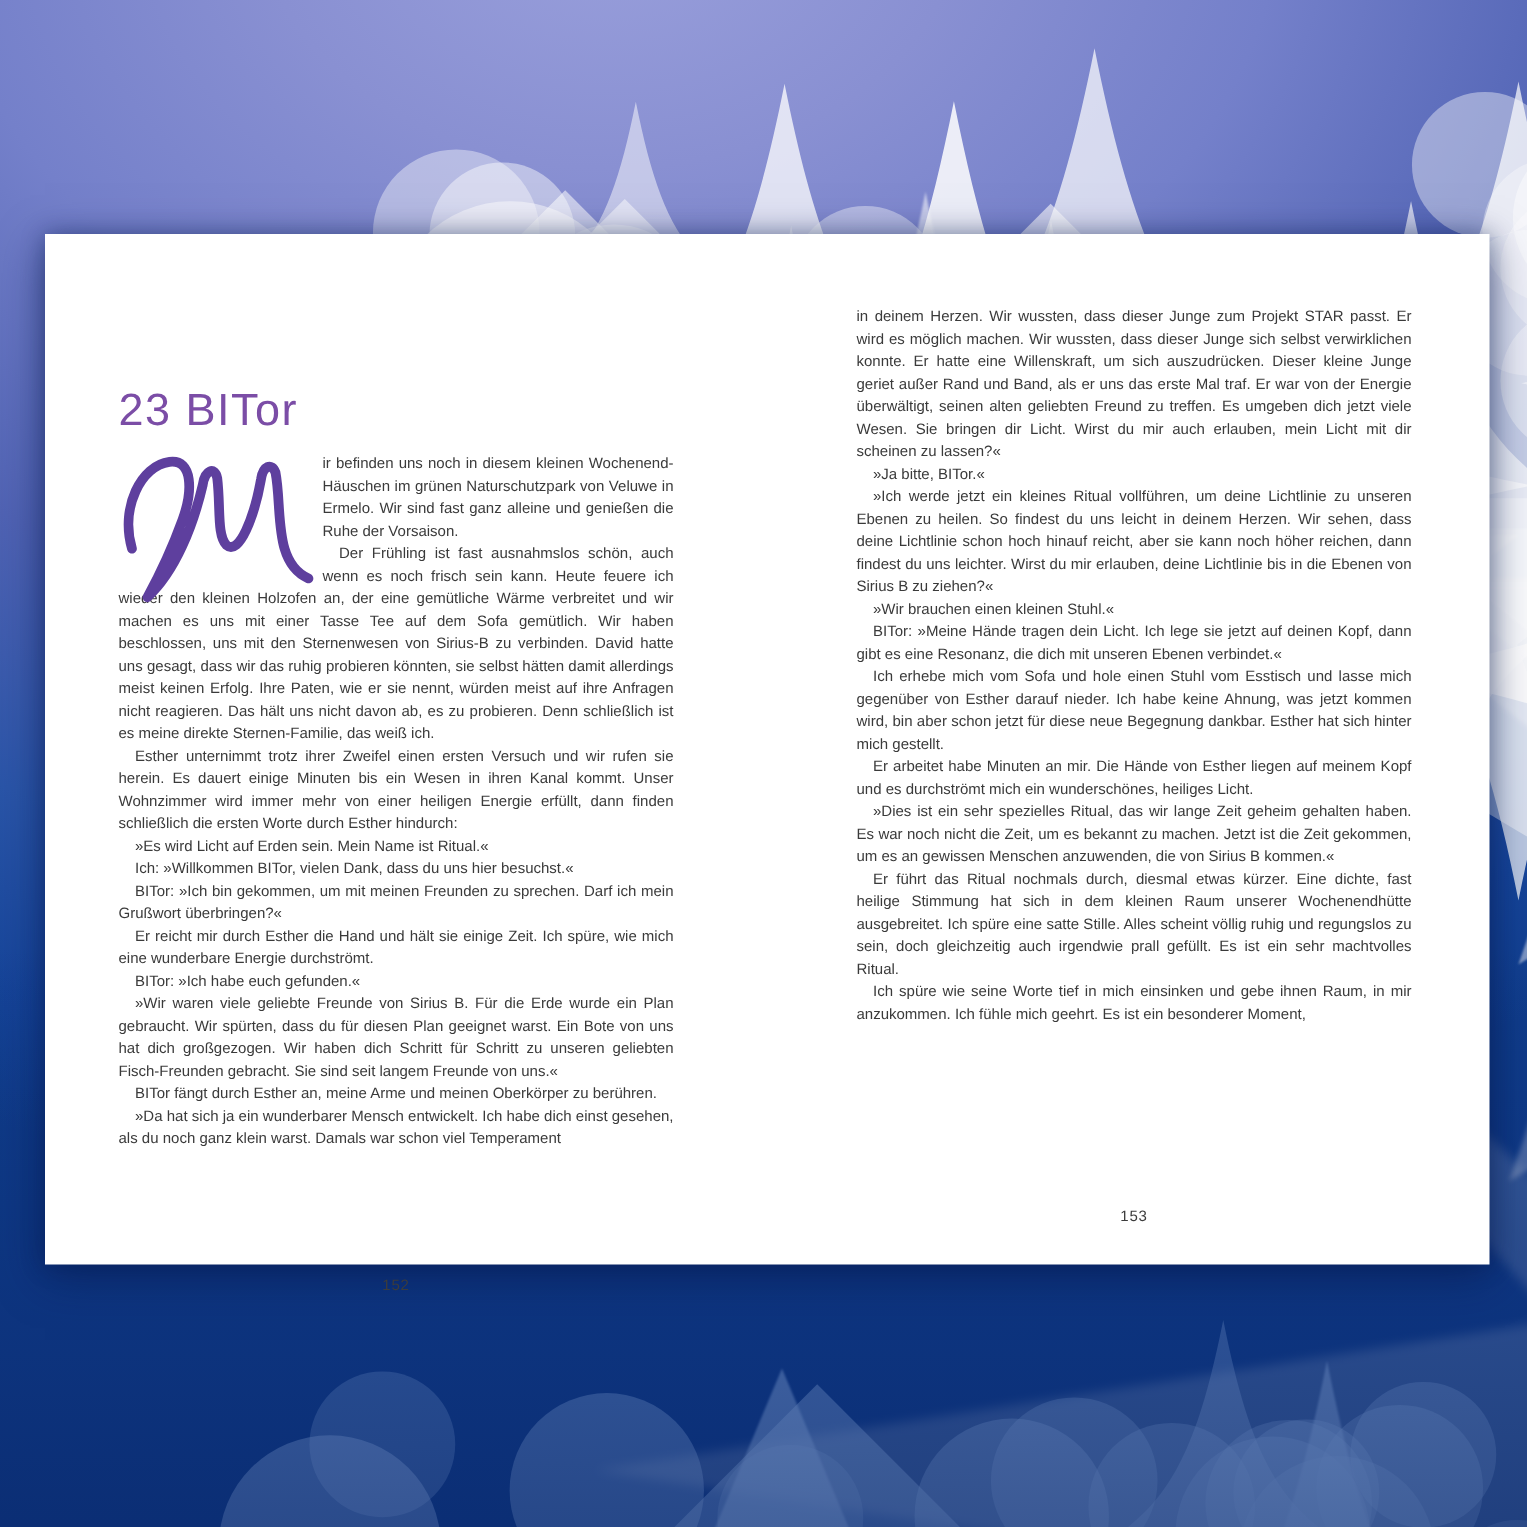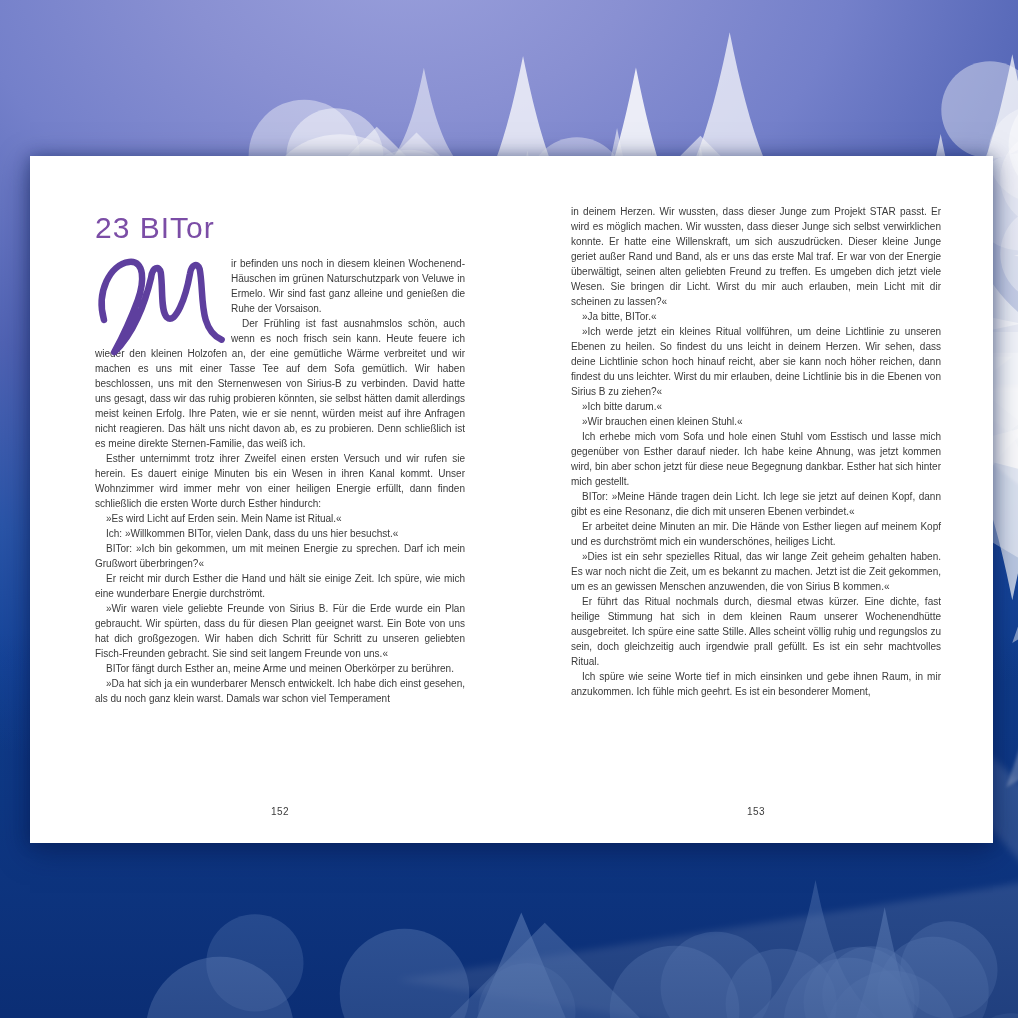--- a/index.html
+++ b/index.html
@@ -18,21 +18,21 @@
   svg.starfield{position:absolute;inset:0;width:1018px;height:1018px;}
   .blurred{filter:blur(2.2px);}
   .soft{filter:blur(1px);}
 
   .spread{
     position:absolute;left:30px;top:156px;width:963px;height:687px;
     background:#ffffff;z-index:5;
     box-shadow:0 8px 28px rgba(6,22,74,.5), 0 0 14px rgba(6,22,74,.35);
   }
   .page{position:absolute;top:0;height:100%;width:481px;}
-  .page-left{left:16px;}
+  .page-left{left:0;margin-top:46px;}
   .page-right{left:482px;}
 
   .col{position:absolute;width:370px;}
   .col-left{left:49px;top:57px;}
   .col-right{left:59px;top:48px;}
 
   .chapter-title{
     font-size:30px;line-height:1;font-weight:400;letter-spacing:1px;
     color:#7b4da6;margin:0 0 13px 0;
   }
@@ -156,41 +156,41 @@
               <path d="M10 62 C4 34 20 7 39 6 C55 5 53 27 45 45 C37 63 27 81 18 95
                        C38 79 52 49 60 23 C62 13 69 11 70 19 C71 38 67 57 73 64
                        C81 72 93 46 99 22 C101 13 107 11 109 18 C112 42 103 78 126 90" fill="none" stroke="#5e3f9e" stroke-width="6.5" stroke-linecap="round" stroke-linejoin="round" transform="rotate(-4 65 50)"></path>
             </svg>
           </div>
           <p class="noindent">ir befinden uns noch in diesem kleinen Wochenend-Häuschen im grünen Naturschutzpark von Veluwe in Ermelo. Wir sind fast ganz alleine und genießen die Ruhe der Vorsaison.</p>
           <p>Der Frühling ist fast ausnahmslos schön, auch wenn es noch frisch sein kann. Heute feuere ich wieder den kleinen Holzofen an, der eine gemütliche Wärme verbreitet und wir machen es uns mit einer Tasse Tee auf dem Sofa gemütlich. Wir haben beschlossen, uns mit den Sternenwesen von Sirius-B zu verbinden. David hatte uns gesagt, dass wir das ruhig probieren könnten, sie selbst hätten damit allerdings meist keinen Erfolg. Ihre Paten, wie er sie nennt, würden meist auf ihre Anfragen nicht reagieren. Das hält uns nicht davon ab, es zu probieren. Denn schließlich ist es meine direkte Sternen-Familie, das weiß ich.</p>
           <p>Esther unternimmt trotz ihrer Zweifel einen ersten Versuch und wir rufen sie herein. Es dauert einige Minuten bis ein Wesen in ihren Kanal kommt. Unser Wohnzimmer wird immer mehr von einer heiligen Energie erfüllt, dann finden schließlich die ersten Worte durch Esther hindurch:</p>
           <p>»Es wird Licht auf Erden sein. Mein Name ist Ritual.«</p>
           <p>Ich: »Willkommen BITor, vielen Dank, dass du uns hier besuchst.«</p>
-          <p>BITor: »Ich bin gekommen, um mit meinen Energie zu sprechen. Darf ich mein Grußwort überbringen?«</p>
+          <p>BITor: »Ich bin gekommen, um mit meinen Freunden zu sprechen. Darf ich mein Grußwort überbringen?«</p>
           <p>Er reicht mir durch Esther die Hand und hält sie einige Zeit. Ich spüre, wie mich eine wunderbare Energie durchströmt.</p>
+          <p>BITor: »Ich habe euch gefunden.«</p>
           <p>»Wir waren viele geliebte Freunde von Sirius B. Für die Erde wurde ein Plan gebraucht. Wir spürten, dass du für diesen Plan geeignet warst. Ein Bote von uns hat dich großgezogen. Wir haben dich Schritt für Schritt zu unseren geliebten Fisch-Freunden gebracht. Sie sind seit langem Freunde von uns.«</p>
           <p>BITor fängt durch Esther an, meine Arme und meinen Oberkörper zu berühren.</p>
           <p>»Da hat sich ja ein wunderbarer Mensch entwickelt. Ich habe dich einst gesehen, als du noch ganz klein warst. Damals war schon viel Temperament</p>
         </div>
       </div>
       <div class="pagenum pagenum-left">152</div>
     </div>
 
     <div class="page page-right">
       <div class="col col-right">
         <div class="bodytext" lang="de">
           <p class="noindent">in deinem Herzen. Wir wussten, dass dieser Junge zum Projekt STAR passt. Er wird es möglich machen. Wir wussten, dass dieser Junge sich selbst verwirklichen konnte. Er hatte eine Willenskraft, um sich auszudrücken. Dieser kleine Junge geriet außer Rand und Band, als er uns das erste Mal traf. Er war von der Energie überwältigt, seinen alten geliebten Freund zu treffen. Es umgeben dich jetzt viele Wesen. Sie bringen dir Licht. Wirst du mir auch erlauben, mein Licht mit dir scheinen zu lassen?«</p>
           <p>»Ja bitte, BITor.«</p>
           <p>»Ich werde jetzt ein kleines Ritual vollführen, um deine Lichtlinie zu unseren Ebenen zu heilen. So findest du uns leicht in deinem Herzen. Wir sehen, dass deine Lichtlinie schon hoch hinauf reicht, aber sie kann noch höher reichen, dann findest du uns leichter. Wirst du mir erlauben, deine Lichtlinie bis in die Ebenen von Sirius B zu ziehen?«</p>
-          <p>»Ich bitte darum.«</p>
           <p>»Wir brauchen einen kleinen Stuhl.«</p>
+          <p>BITor: »Meine Hände tragen dein Licht. Ich lege sie jetzt auf deinen Kopf, dann gibt es eine Resonanz, die dich mit unseren Ebenen verbindet.«</p>
           <p>Ich erhebe mich vom Sofa und hole einen Stuhl vom Esstisch und lasse mich gegenüber von Esther darauf nieder. Ich habe keine Ahnung, was jetzt kommen wird, bin aber schon jetzt für diese neue Begegnung dankbar. Esther hat sich hinter mich gestellt.</p>
-          <p>BITor: »Meine Hände tragen dein Licht. Ich lege sie jetzt auf deinen Kopf, dann gibt es eine Resonanz, die dich mit unseren Ebenen verbindet.«</p>
-          <p>Er arbeitet deine Minuten an mir. Die Hände von Esther liegen auf meinem Kopf und es durchströmt mich ein wunderschönes, heiliges Licht.</p>
+          <p>Er arbeitet habe Minuten an mir. Die Hände von Esther liegen auf meinem Kopf und es durchströmt mich ein wunderschönes, heiliges Licht.</p>
           <p>»Dies ist ein sehr spezielles Ritual, das wir lange Zeit geheim gehalten haben. Es war noch nicht die Zeit, um es bekannt zu machen. Jetzt ist die Zeit gekommen, um es an gewissen Menschen anzuwenden, die von Sirius B kommen.«</p>
           <p>Er führt das Ritual nochmals durch, diesmal etwas kürzer. Eine dichte, fast heilige Stimmung hat sich in dem kleinen Raum unserer Wochenendhütte ausgebreitet. Ich spüre eine satte Stille. Alles scheint völlig ruhig und regungslos zu sein, doch gleichzeitig auch irgendwie prall gefüllt. Es ist ein sehr machtvolles Ritual.</p>
           <p>Ich spüre wie seine Worte tief in mich einsinken und gebe ihnen Raum, in mir anzukommen. Ich fühle mich geehrt. Es ist ein besonderer Moment,</p>
         </div>
       </div>
       <div class="pagenum pagenum-right">153</div>
     </div>
 
   </div>
 </div>

